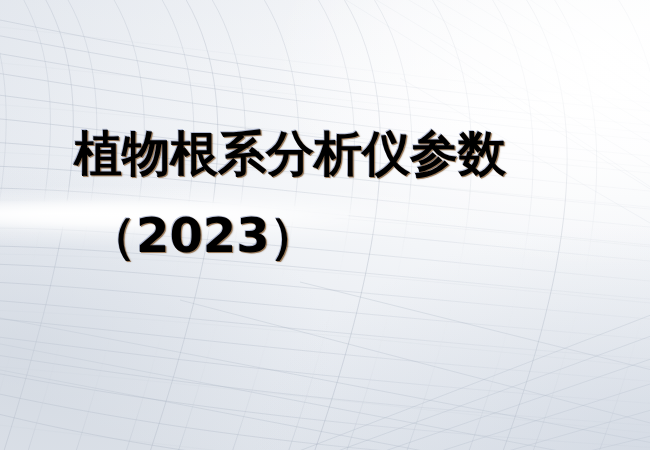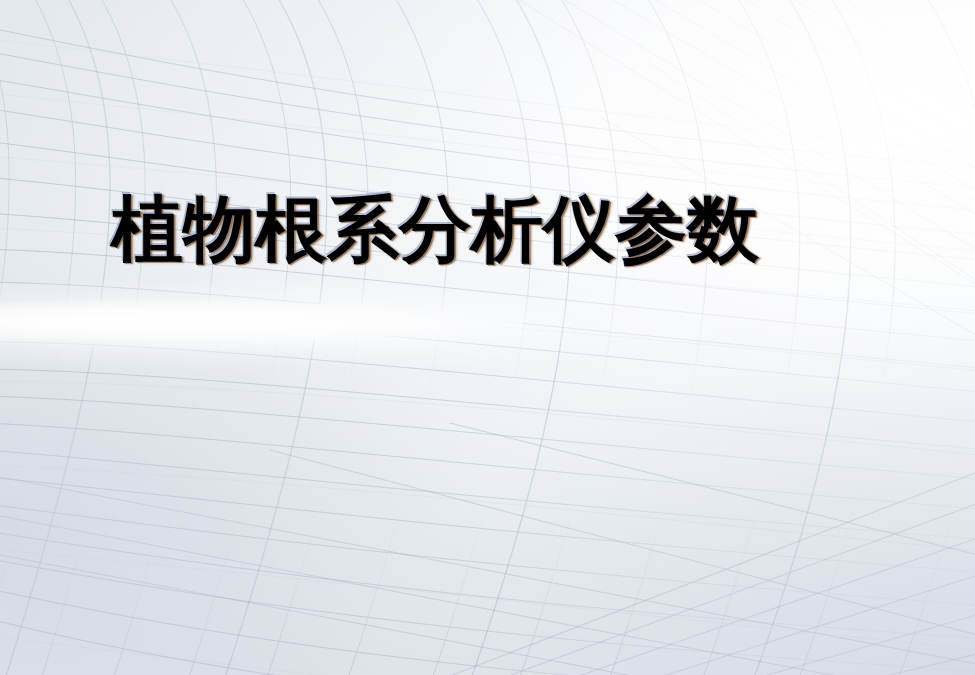--- a/index.html
+++ b/index.html
@@ -225,15 +225,16 @@
   </svg>
 
   <div class="bg-layer" id="bg-shade"></div>
 
   <div class="bg-layer" id="bg-glow-tr"></div>
 
   <div class="bg-layer" id="bg-streak"></div>
 
   <div id="title-block">
     <div class="title-line" id="title-line-1">植物根系分析仪参数</div>
+    <div class="title-line" id="title-line-2">（2023）</div>
   </div>
 
 </div>
 
 </body></html>

